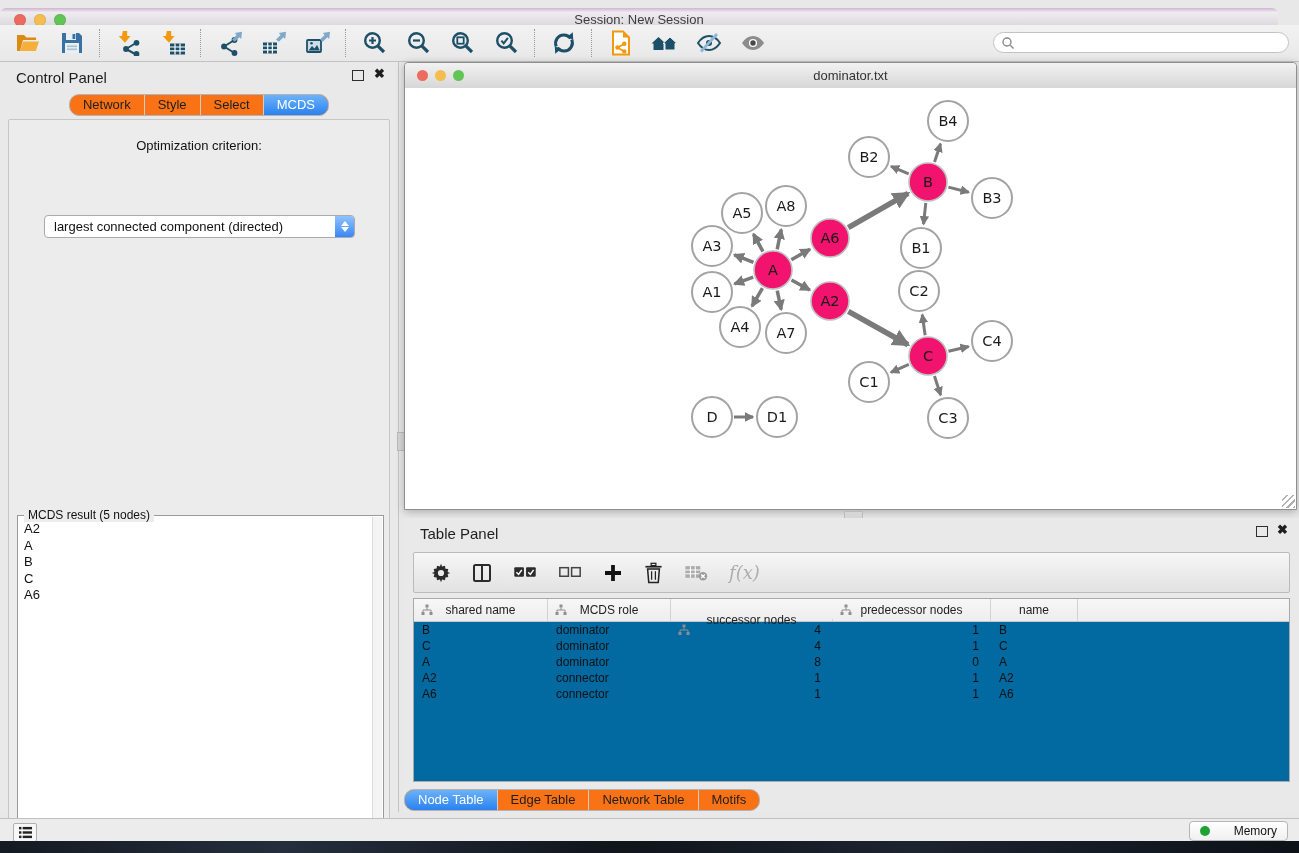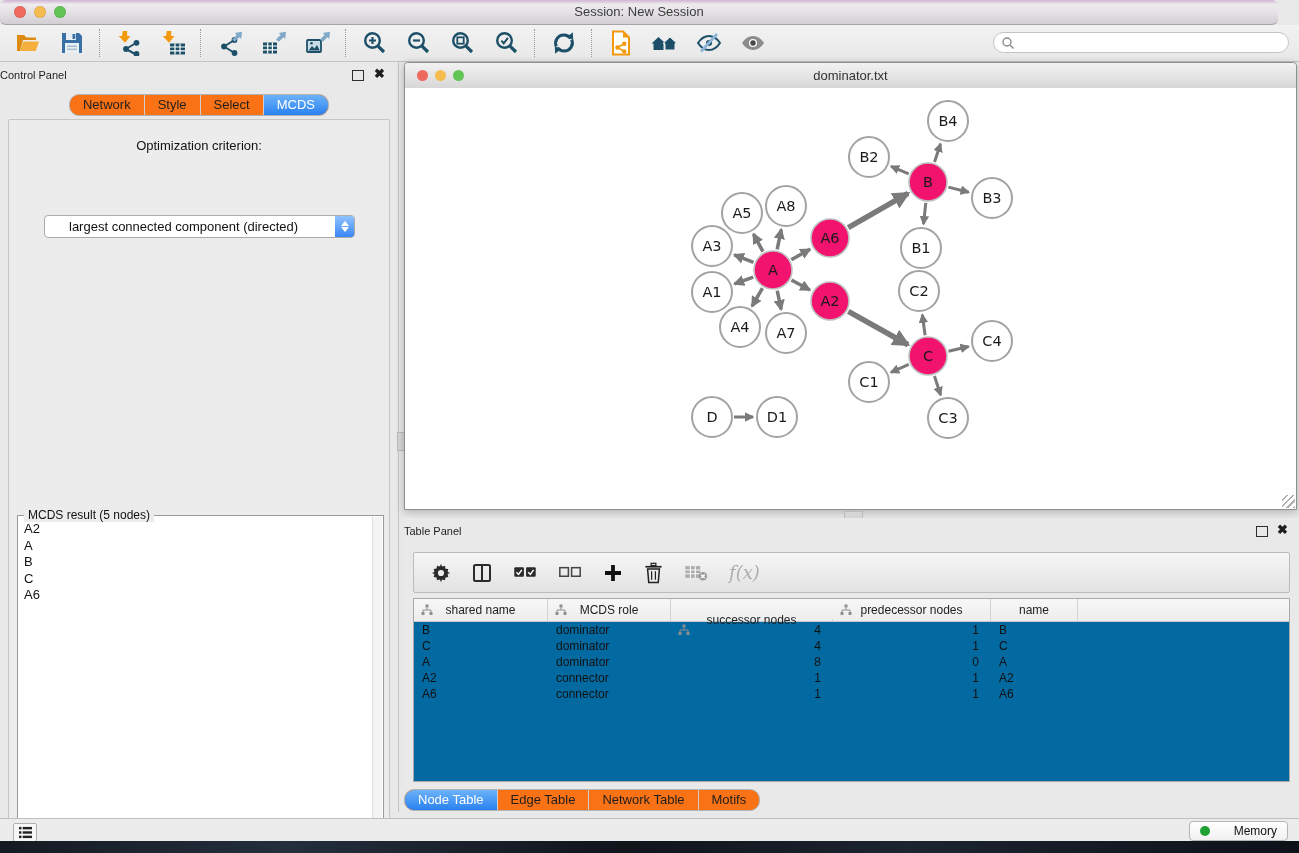--- a/index.html
+++ b/index.html
@@ -1,50 +1,50 @@
 <!DOCTYPE html>
 <html><head>
 <meta charset="utf-8">
 <style>
   html,body{margin:0;padding:0;background:#10141b;}
   #app{position:relative;width:1299px;height:853px;font-family:"Liberation Sans",sans-serif;
        background:#e8e8e8;overflow:hidden;-webkit-font-smoothing:antialiased;}
   
-  .titlebar{position:absolute;left:0;top:0;width:1278px;height:24px;
+  .titlebar{position:absolute;left:0;top:8px;width:1278px;height:24px;
     background:linear-gradient(#cfb3d2 0%,#efecef 18%,#e3e0e4 55%,#d2ced4 100%);
     border-bottom:1px solid #a9a4ab;border-radius:6px;}
   .tl{position:absolute;top:6px;width:12px;height:12px;border-radius:50%;box-shadow:inset 0 0 1px rgba(0,0,0,.35);}
   .tl.red{background:#ee6a5f;} .tl.yel{background:#f5bd4f;} .tl.grn{background:#61c454;}
   .titlebar .title{position:absolute;left:0;right:0;top:4px;text-align:center;font-size:13px;color:#3c3c3c;}
   
   .toolbar{position:absolute;left:0;top:25px;width:1299px;height:37px;background:linear-gradient(#f2f2f2,#e8e8e8);
     border-bottom:1px solid #c2c2c2;display:flex;align-items:center;padding-left:14px;box-sizing:border-box;}
   .tb-group{display:flex;align-items:center;gap:17px;}
   .tb-sep{width:1px;height:28px;border-left:1px dotted #9a9a9a;margin:0 14px;}
   .tb-btn{width:27px;height:27px;display:flex;align-items:center;justify-content:center;cursor:pointer;}
   .search-wrap{position:absolute;right:10px;top:7px;width:296px;height:21px;background:#fff;
     border:1px solid #c3c3c3;border-radius:11px;display:flex;align-items:center;padding-left:7px;box-sizing:border-box;}
   .search-wrap input{border:none;outline:none;flex:1;font-size:12px;background:transparent;margin-left:4px;}
   
   .cpanel{position:absolute;left:0;top:62px;width:399px;height:750px;background:#e9e9e9;border-right:1px solid #c4c4c4;box-sizing:border-box;}
   .panel-head{position:relative;height:28px;}
-  .panel-title{position:absolute;left:0;top:7px;font-size:11px;color:#1e1e1e;}
+  .panel-title{position:absolute;left:16px;top:7px;font-size:15px;color:#1e1e1e;}
   .ph-float{position:absolute;top:8px;width:10px;height:9px;border:1.6px solid #2e2e2e;cursor:pointer;}
   .ph-close{position:absolute;top:5px;font-size:13px;font-weight:bold;color:#1e1e1e;cursor:pointer;line-height:14px;}
   .seg{display:inline-flex;border:1px solid #b3b3b3;border-radius:10px;overflow:hidden;background:#f97316;height:20px;}
   .seg-item{font-size:13px;color:#1e1e1e;padding:2px 13px 0;border-left:1px solid #cecece;cursor:pointer;white-space:nowrap;}
   .seg-item:first-child{border-left:none;}
   .seg-item.sel{background:linear-gradient(#6cb2f8,#2a82f0);color:#fff;}
   #cp-tabs-wrap{text-align:center;margin-top:4px;}
   .cp-content{position:absolute;left:8px;top:57px;width:382px;height:744px;background:#ececec;
     border:1px solid #c6c6c6;border-radius:2px;box-sizing:border-box;height:743px;height:742px;}
   .opt-label{text-align:center;margin-top:18px;font-size:13px;color:#111;}
   .select{position:absolute;left:35px;top:95px;width:311px;height:23px;border:1px solid #ababab;border-radius:4px;
     background:#fff;display:flex;align-items:center;box-sizing:border-box;cursor:pointer;}
-  .select .val{flex:1;font-size:13px;padding-left:24px;color:#111;white-space:nowrap;}
+  .select .val{flex:1;font-size:13px;padding-left:9px;color:#111;white-space:nowrap;}
   .stepper{width:19px;height:21px;border-radius:0 3px 3px 0;background:linear-gradient(#8fc3fe,#3a86f7);
     display:flex;flex-direction:column;align-items:center;justify-content:center;gap:1px;}
   .stepper .up,.stepper .dn{width:0;height:0;border-left:4px solid transparent;border-right:4px solid transparent;}
   .stepper .up{border-bottom:5px solid #fff;} .stepper .dn{border-top:5px solid #fff;}
   .btn{display:inline-block;background:linear-gradient(#ffffff,#f2f2f2);border:1px solid #b5b5b5;border-radius:5px;
     font-size:13px;color:#1c1c1c;padding:3px 15px;cursor:pointer;}
   .cp-buttons{position:absolute;left:0;width:100%;top:128px;text-align:center;}
   .cp-buttons .btn{margin:0 7px;}
   .group-box{position:absolute;left:8px;top:395px;width:365px;height:340px;border:1px solid #9a9a9a;background:#fff;}
   .group-box .legend{position:absolute;left:6px;top:-8px;background:#ececec;padding:0 4px;font-size:12px;color:#111;}

